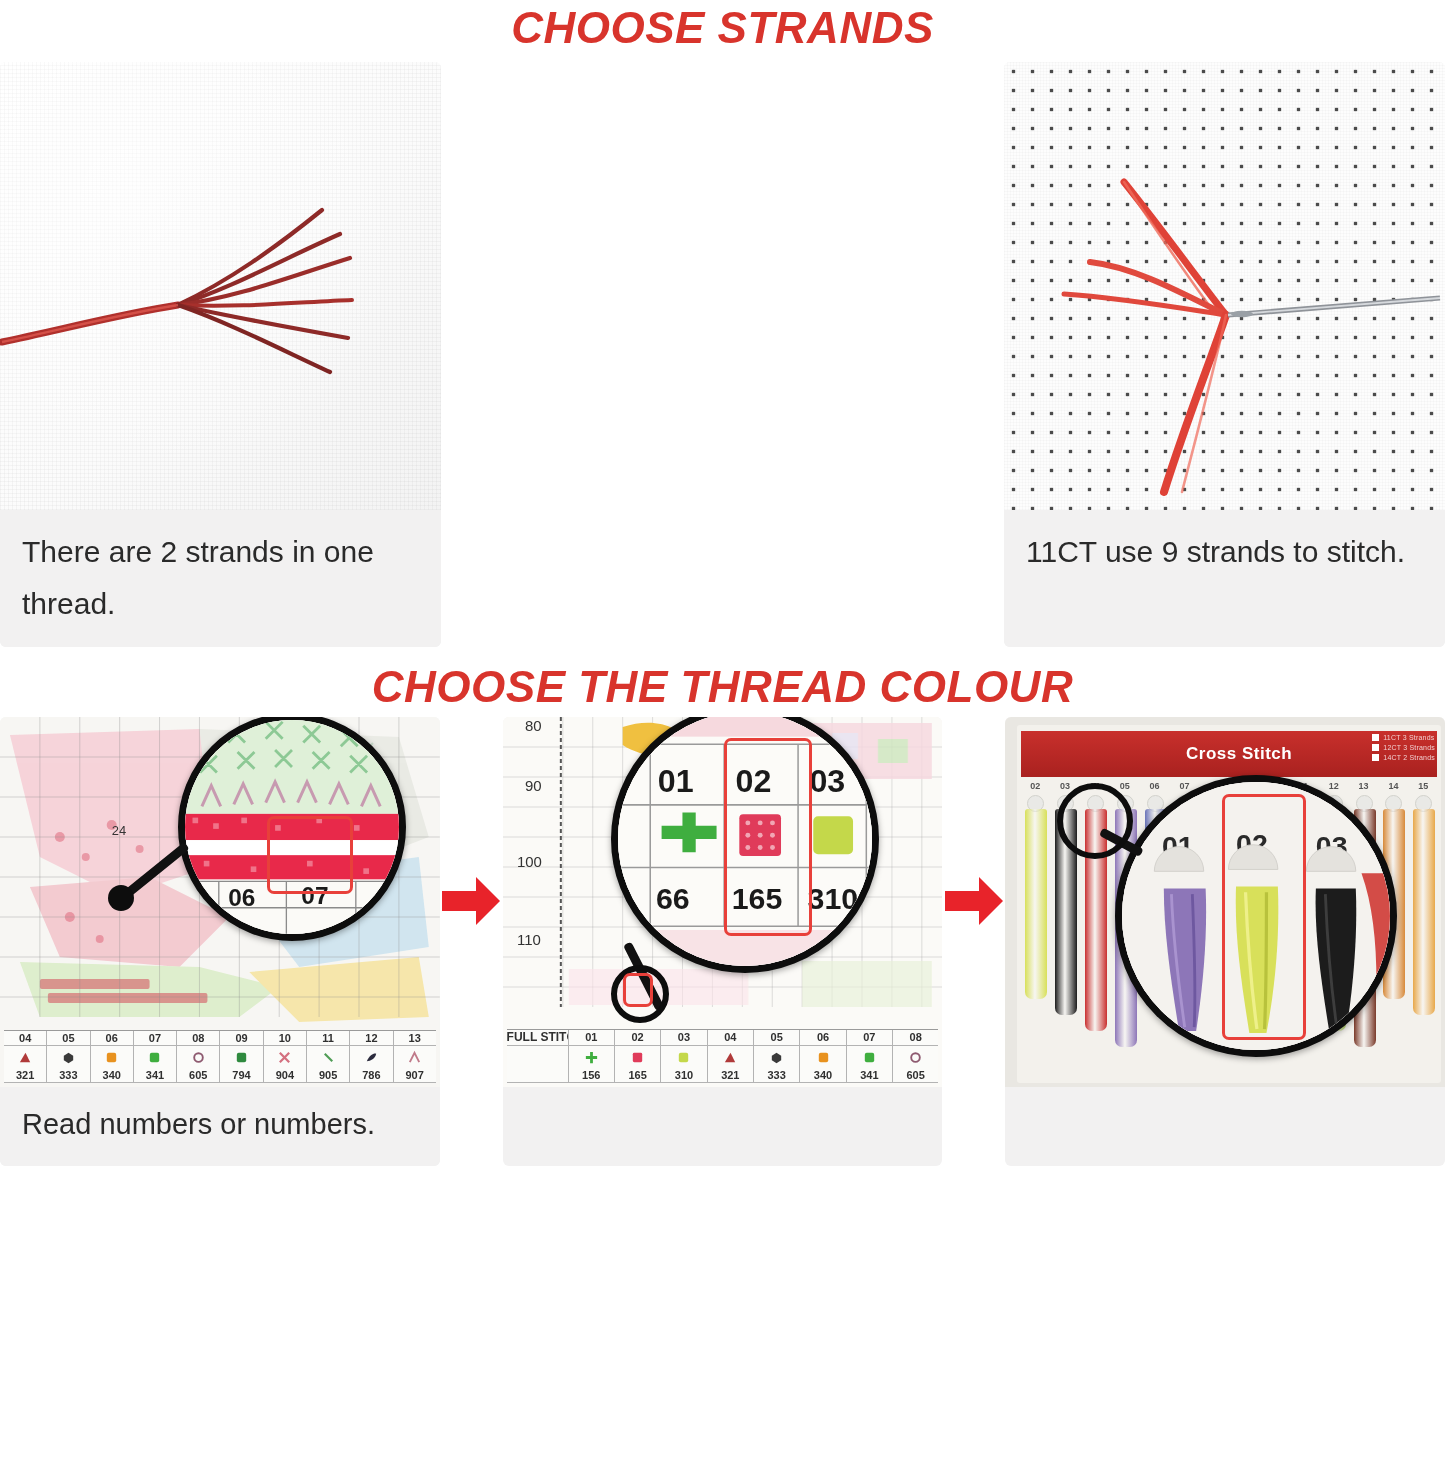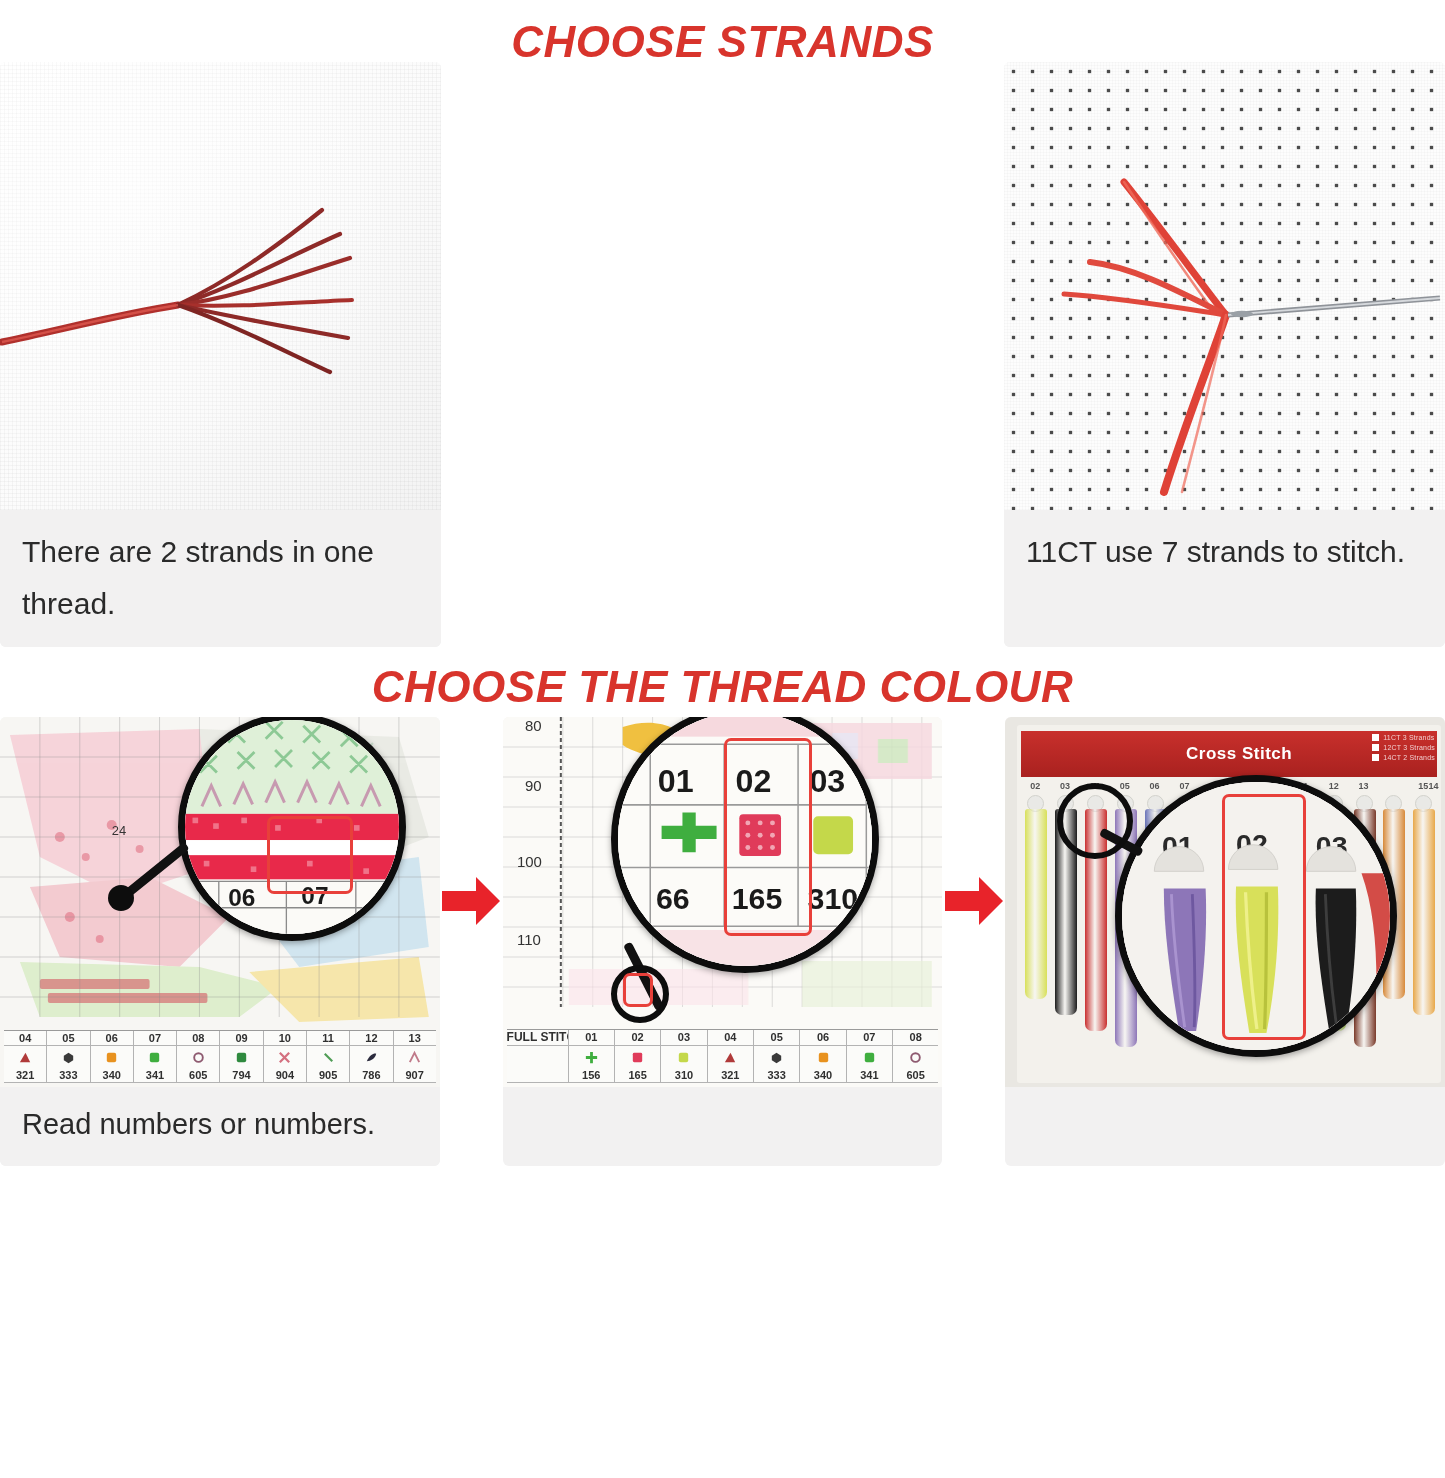--- a/index.html
+++ b/index.html
@@ -14,21 +14,21 @@
   }
 
   .section-title {
     text-align: center;
     color: #d8342c;
     font-weight: bold;
     font-style: italic;
     letter-spacing: 0.5px;
     line-height: 1;
   }
-  #title-strands { font-size: 44px; padding-top: 20px; height: 62px; }
+  #title-strands { font-size: 44px; padding-top: 6px; height: 62px; }
   #title-colour  { font-size: 44px; height: 70px; padding-top: 18px; }
 
   .row {
     display: flex;
     justify-content: space-between;
     padding: 0 0px;
   }
 
   .card {
     width: 441px;
@@ -188,21 +188,21 @@
           <path d="M222 253 C 206 300, 182 360, 160 430" stroke="#df4237" stroke-width="8"></path>
           <path d="M222 253 C 212 300, 196 360, 178 430" stroke="#ef6a5a" stroke-width="2.6" opacity=".7"></path>
         </g>
         <g>
           <line x1="224" y1="253" x2="436" y2="236" stroke="#8f9399" stroke-width="5"></line>
           <line x1="224" y1="253" x2="436" y2="236" stroke="#d6d9dd" stroke-width="1.8"></line>
           <ellipse cx="238" cy="252" rx="11" ry="3.2" fill="#9aa0a6"></ellipse>
         </g>
       </svg>
     </div>
-    <div class="caption">11CT use 7 strands to stitch.</div>
+    <div class="caption">11CT use 9 strands to stitch.</div>
   </div>
 
 </div>
 
 <div class="section-title" id="title-colour">CHOOSE THE THREAD COLOUR</div>
 
 <div class="row row-bottom">
 
   <div class="card">
     <div class="card-photo">
@@ -587,21 +587,21 @@
           <div class="skein" style="left: 242.786px; top: 30px; width: 22px; height: 190px; background: linear-gradient(90deg, rgb(121, 196, 122) 0%, rgba(255, 255, 255, 0.35) 45%, rgb(121, 196, 122) 100%);"></div>
           <div class="slot-num" style="left: 277.643px; top: 2px;">11</div>
           <div class="slot-hole" style="left: 274.643px; top: 16px;"></div>
           <div class="skein" style="left: 272.643px; top: 30px; width: 22px; height: 206px; background: linear-gradient(90deg, rgb(63, 143, 63) 0%, rgba(255, 255, 255, 0.35) 45%, rgb(63, 143, 63) 100%);"></div>
           <div class="slot-num" style="left: 307.5px; top: 2px;">12</div>
           <div class="slot-hole" style="left: 304.5px; top: 16px;"></div>
           <div class="skein" style="left: 302.5px; top: 30px; width: 22px; height: 222px; background: linear-gradient(90deg, rgb(184, 216, 106) 0%, rgba(255, 255, 255, 0.35) 45%, rgb(184, 216, 106) 100%);"></div>
           <div class="slot-num" style="left: 337.357px; top: 2px;">13</div>
           <div class="slot-hole" style="left: 334.357px; top: 16px;"></div>
           <div class="skein" style="left: 332.357px; top: 30px; width: 22px; height: 238px; background: linear-gradient(90deg, rgb(122, 58, 42) 0%, rgba(255, 255, 255, 0.35) 45%, rgb(122, 58, 42) 100%);"></div>
-          <div class="slot-num" style="left: 367.214px; top: 2px; margin-left: 40px;">14</div>
+          <div class="slot-num" style="left: 367.214px; top: 2px;">14</div>
           <div class="slot-hole" style="left: 364.214px; top: 16px;"></div>
           <div class="skein" style="left: 362.214px; top: 30px; width: 22px; height: 190px; background: linear-gradient(90deg, rgb(216, 138, 58) 0%, rgba(255, 255, 255, 0.35) 45%, rgb(216, 138, 58) 100%);"></div>
           <div class="slot-num" style="left: 397.071px; top: 2px;">15</div>
           <div class="slot-hole" style="left: 394.071px; top: 16px;"></div>
           <div class="skein" style="left: 392.071px; top: 30px; width: 22px; height: 206px; background: linear-gradient(90deg, rgb(232, 168, 74) 0%, rgba(255, 255, 255, 0.35) 45%, rgb(232, 168, 74) 100%);"></div>
         </div>
 
       <div class="lens" style="left:110px; top:58px; width:282px; height:282px;">
         <div style="position:absolute;inset:0;background:#f2f0ec;"></div>
         <svg viewBox="0 0 282 282" style="position:absolute;inset:0;width:100%;height:100%;">

